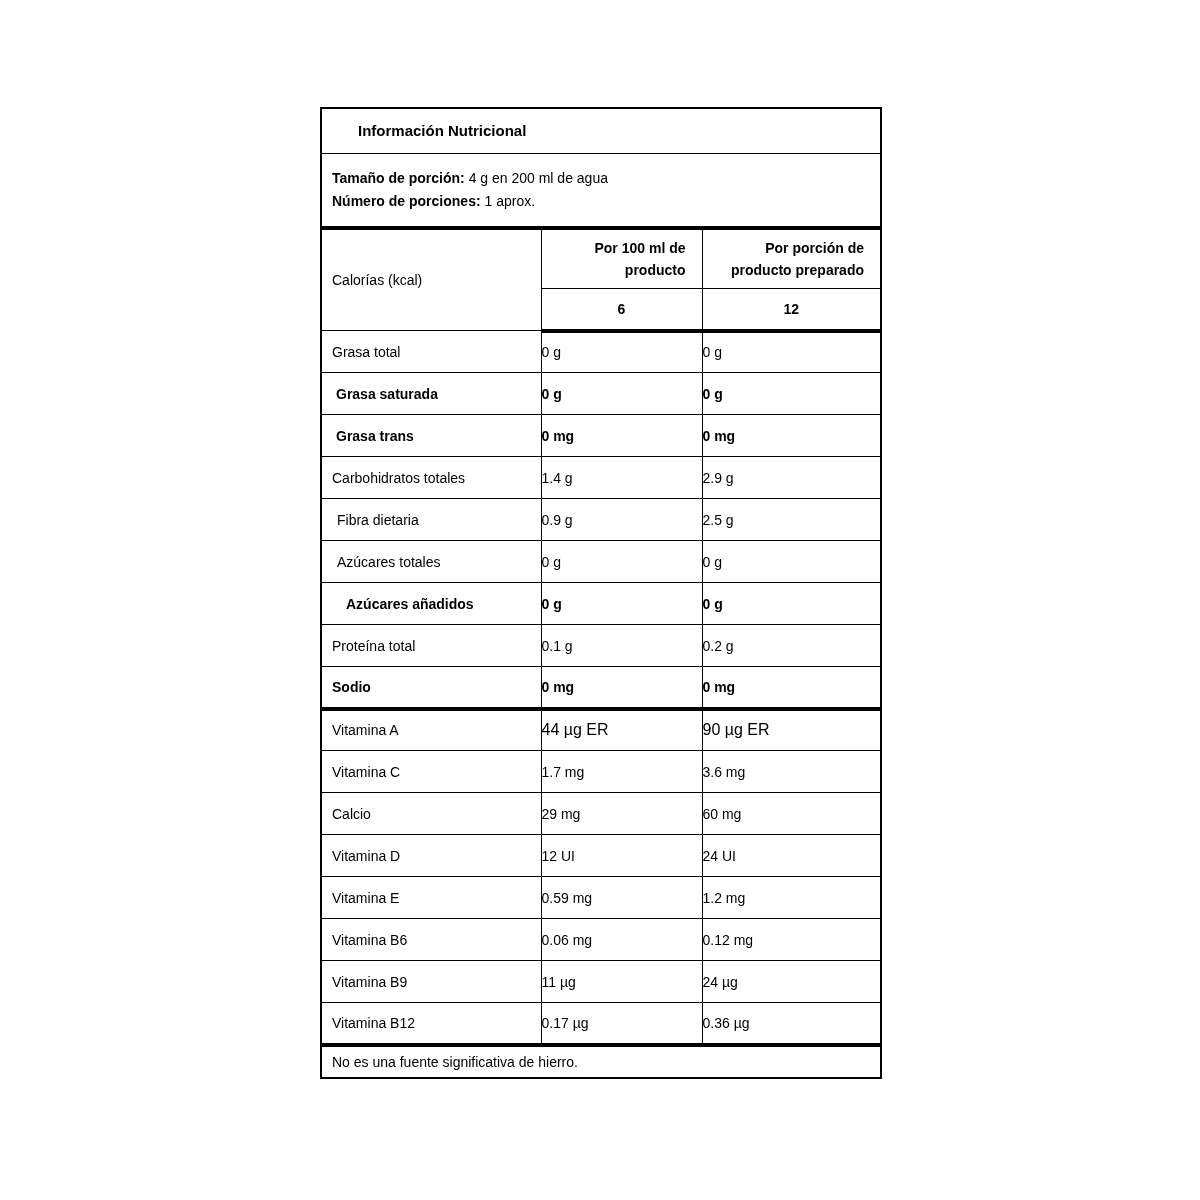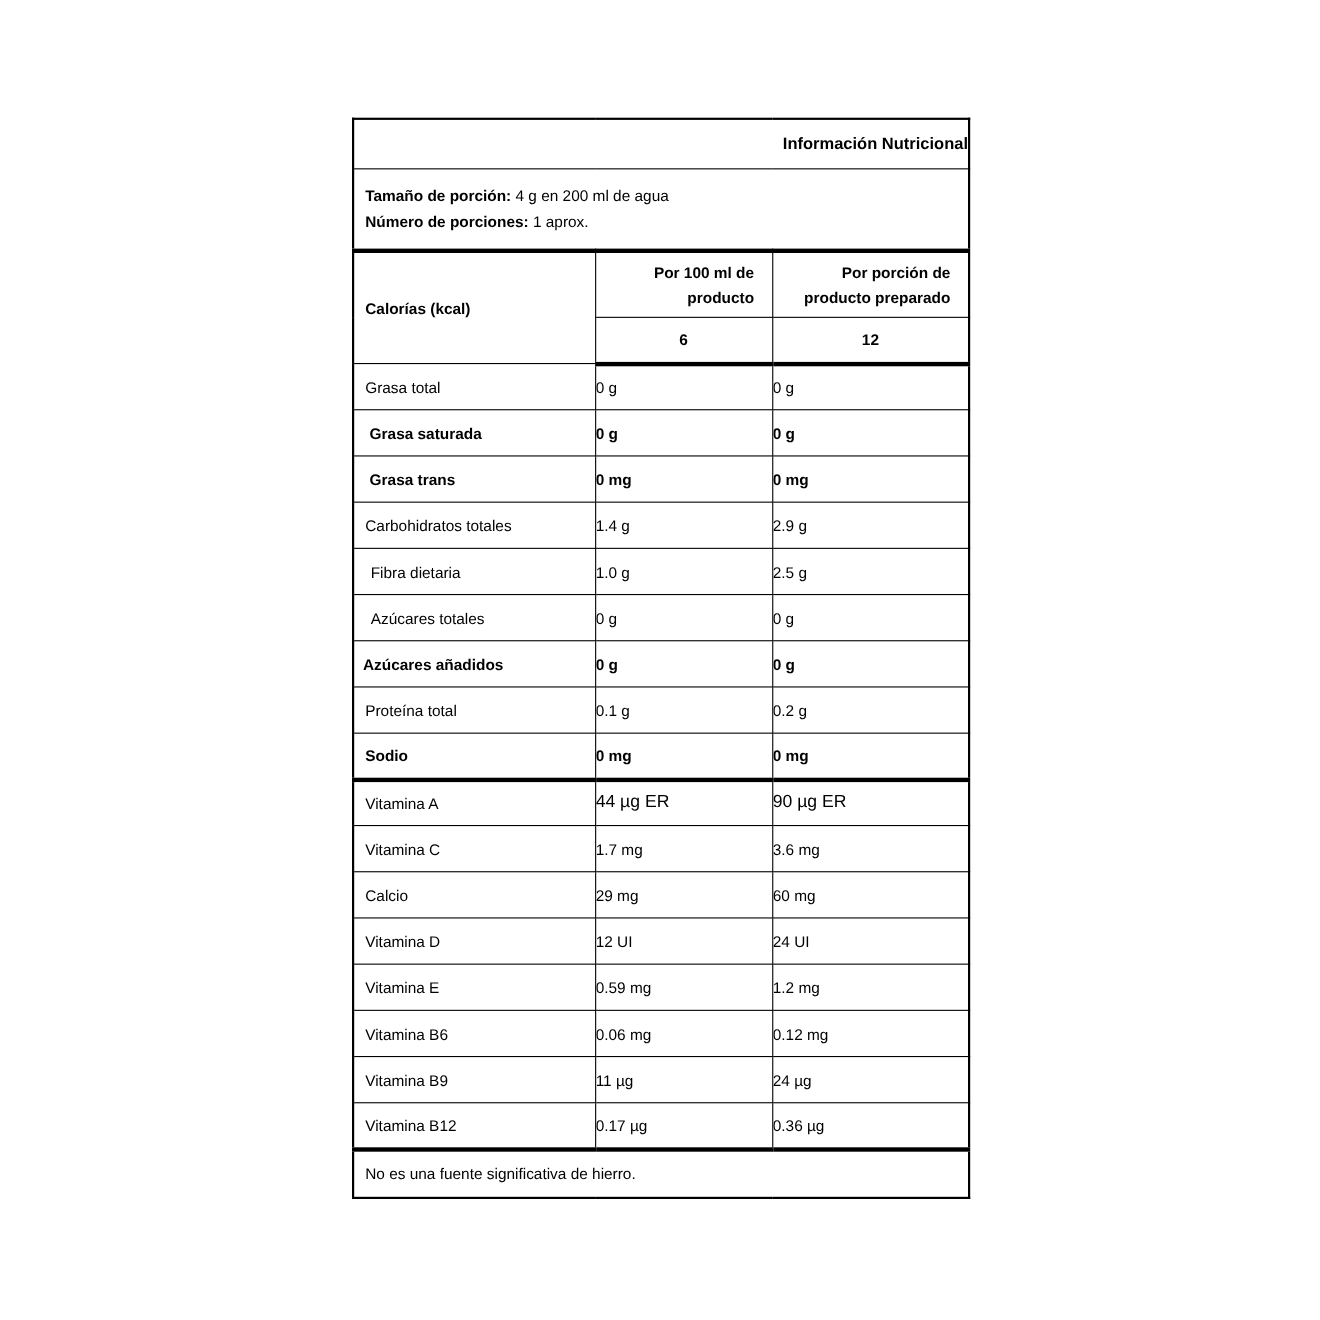--- a/index.html
+++ b/index.html
@@ -21,35 +21,36 @@
   }
   td {
     border: 1px solid #000;
     font-size: 14px;
     vertical-align: middle;
     overflow: hidden;
   }
   
   .title-cell {
     height: 45px;
-    text-align: right;
+    text-align: left;
     font-weight: bold;
     font-size: 15px;
+    padding-left: 36px;
   }
   
   .serving-cell {
     height: 64px;
     padding: 13px 10px;
     line-height: 23px;
     border-bottom: 4px solid #000;
   }
   .serving-label { font-weight: bold; }
   
   .cal-label-cell {
-    font-weight: bold;
+    font-weight: normal;
     padding-left: 10px;
   }
   .col-head-cell {
     height: 61px;
     font-weight: bold;
     text-align: right;
     line-height: 22px;
     padding: 0 16px;
   }
   .col-val-cell {
@@ -61,24 +62,24 @@
   
   .data-row td { height: 42px; }
   .label-cell { text-align: left; }
   .value-cell { text-align: left; }
   tr.bold td { font-weight: bold; }
   tr.small-vals .value-cell { font-size: 16px; }
   tr.thick-after td { border-bottom: 4px solid #000; }
   .indent-0 { padding-left: 10px; }
   .indent-1 { padding-left: 15px; margin-top: 48px; }
   .indent-2 { padding-left: 14px; }
-  .indent-3 { padding-left: 8px; }
+  .indent-3 { padding-left: 24px; }
   
   .footer-cell {
-    height: 44px;
+    height: 33px;
     padding-left: 10px;
   }
 </style>
 </head>
 <body>
 
 <div class="label-wrap">
   <table class="nutrition">
     <colgroup>
       <col style="width:220px">
@@ -121,21 +122,21 @@
     <td class="value-cell">0 mg</td>
     <td class="value-cell">0 mg</td>
   </tr>
         <tr class="data-row">
     <td class="label-cell indent-0">Carbohidratos totales</td>
     <td class="value-cell">1.4 g</td>
     <td class="value-cell">2.9 g</td>
   </tr>
         <tr class="data-row">
     <td class="label-cell indent-1">Fibra dietaria</td>
-    <td class="value-cell">1.0 g</td>
+    <td class="value-cell">0.9 g</td>
     <td class="value-cell">2.5 g</td>
   </tr>
         <tr class="data-row">
     <td class="label-cell indent-1">Azúcares totales</td>
     <td class="value-cell">0 g</td>
     <td class="value-cell">0 g</td>
   </tr>
         <tr class="data-row bold">
     <td class="label-cell indent-3">Azúcares añadidos</td>
     <td class="value-cell">0 g</td>

